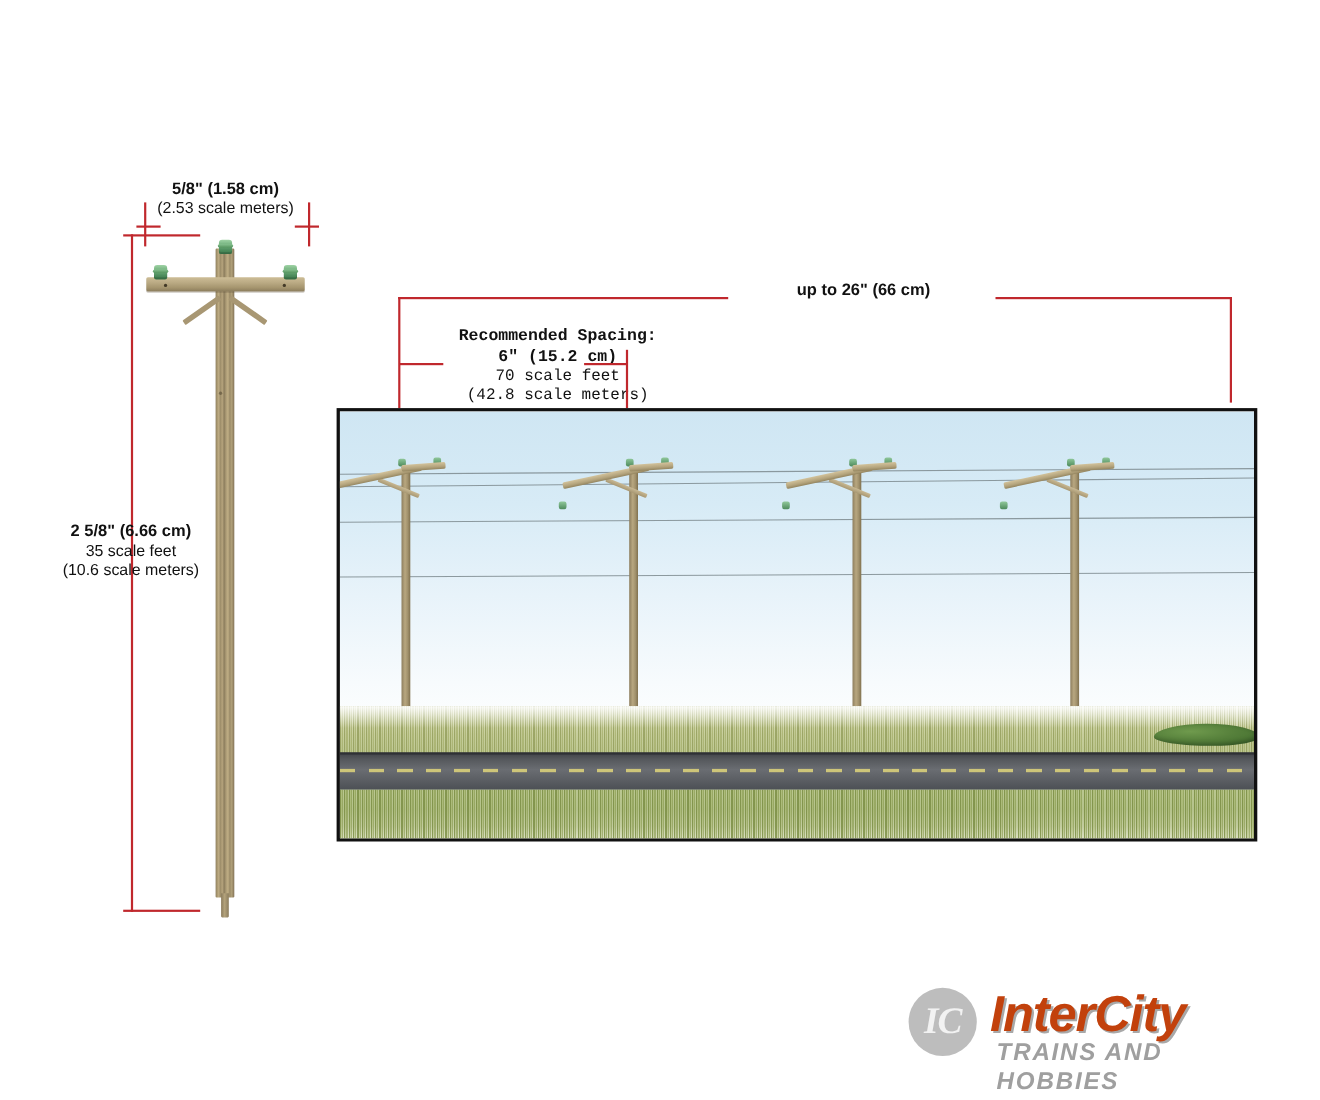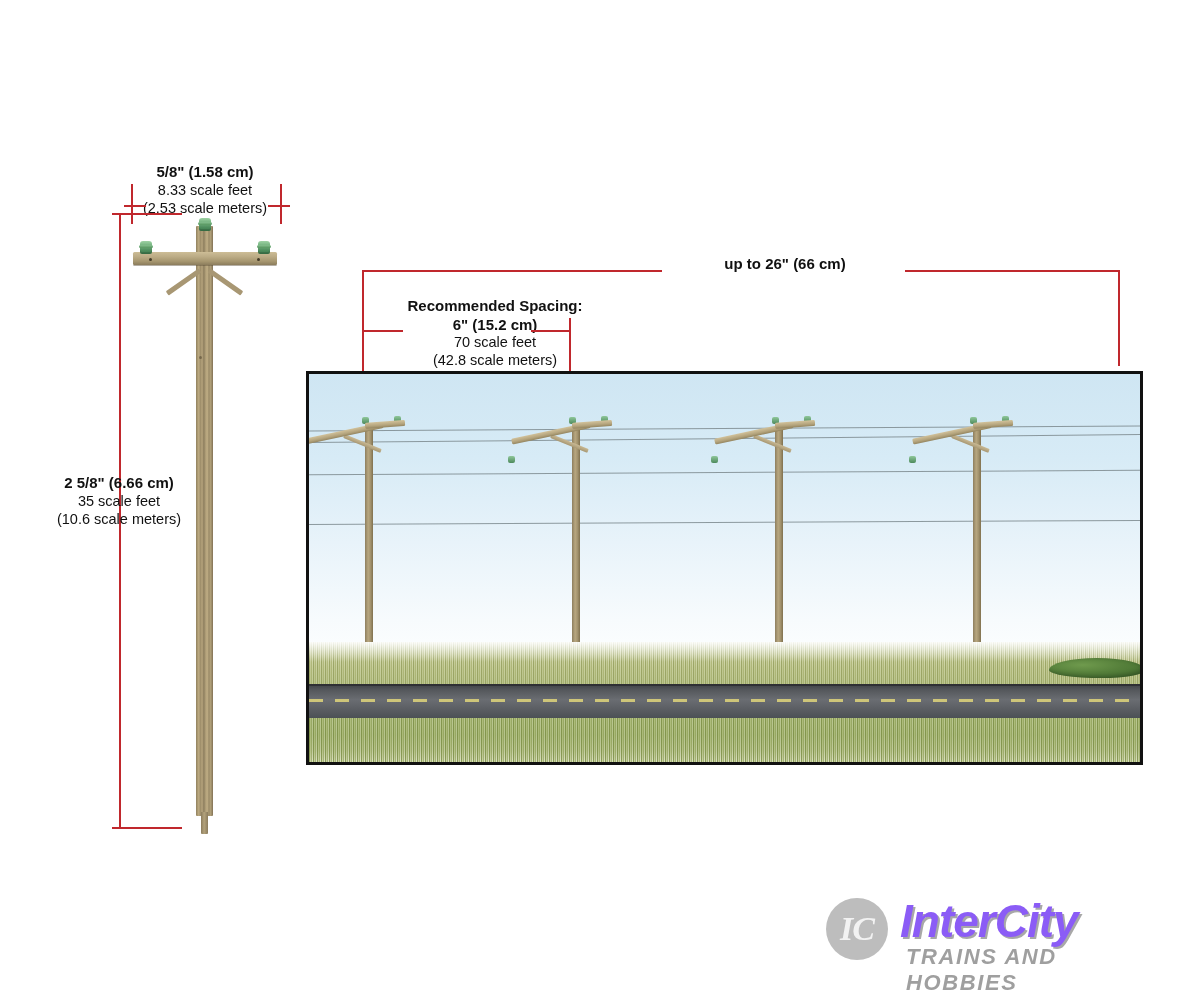--- a/index.html
+++ b/index.html
@@ -102,36 +102,35 @@
   
   #brand-logo{position:absolute;left:826px;top:896px;width:330px;height:74px;}
   .logo-circle{position:absolute;left:0;top:2px;width:62px;height:62px;border-radius:50%;
     background:#bdbdbd;}
   .logo-ic{position:absolute;left:0;top:2px;width:62px;height:62px;
     display:flex;align-items:center;justify-content:center;
     font-family:"Liberation Serif",serif;font-weight:bold;font-style:italic;
     font-size:34px;color:#f2f2f2;letter-spacing:-1px;}
   .logo-name{position:absolute;left:74px;top:-2px;
     font-family:"Liberation Sans",sans-serif;font-weight:bold;font-style:italic;
-    font-size:46px;color:#8b5cf6;letter-spacing:-1px;
+    font-size:46px;color:#c2410c;letter-spacing:-1px;
     text-shadow:2px 2px 0 #a8a8a8;}
   .logo-sub{position:absolute;left:80px;top:48px;
     font-family:"Liberation Sans",sans-serif;font-weight:bold;font-style:italic;
     font-size:22px;color:#9f9f9f;letter-spacing:1.6px;}
 </style>
 </head>
 <body>
 
 <div class="root">
 
   <div id="pole-elevation">
 
     <div class="dimtext" style="left:60px;top:163px;width:290px;">
       <span class="b">5/8" (1.58 cm)</span>
-      <span class="n">8.33 scale feet</span>
       <span class="n">(2.53 scale meters)</span>
     </div>
 
     <div class="rl-v" style="left:131px;top:184px;height:40px;"></div>
     <div class="rl-v" style="left:280px;top:184px;height:40px;"></div>
     <div class="rl-h" style="left:124px;top:205px;width:22px;"></div>
     <div class="rl-h" style="left:268px;top:205px;width:22px;"></div>
 
     <div class="rl-h" style="left:112px;top:213px;width:70px;"></div>
     <div class="rl-v" style="left:119px;top:213px;height:616px;"></div>
@@ -153,21 +152,21 @@
       <span class="bolt" style="left:16px;"></span>
       <span class="bolt" style="left:124px;"></span>
     </div>
 
     <div class="insul" style="left:199px;top:218px;"></div>
     <div class="insul" style="left:140px;top:241px;"></div>
     <div class="insul" style="left:258px;top:241px;"></div>
   </div>
 
   <div>
-    <div class="dimtext" style="left:340px;top:297px;width:310px;">
+    <div class="dimtext" style="left:352px;top:297px;width:310px;font-family:Liberation Mono, monospace;">
       <span class="b">Recommended Spacing:</span>
       <span class="b">6" (15.2 cm)</span>
       <span class="n">70 scale feet</span>
       <span class="n">(42.8 scale meters)</span>
     </div>
     <div class="rl-v" style="left:362px;top:270px;height:150px;"></div>
     <div class="rl-v" style="left:569px;top:318px;height:102px;"></div>
     <div class="rl-h" style="left:363px;top:330px;width:40px;"></div>
     <div class="rl-h" style="left:531px;top:330px;width:39px;"></div>
   </div>

